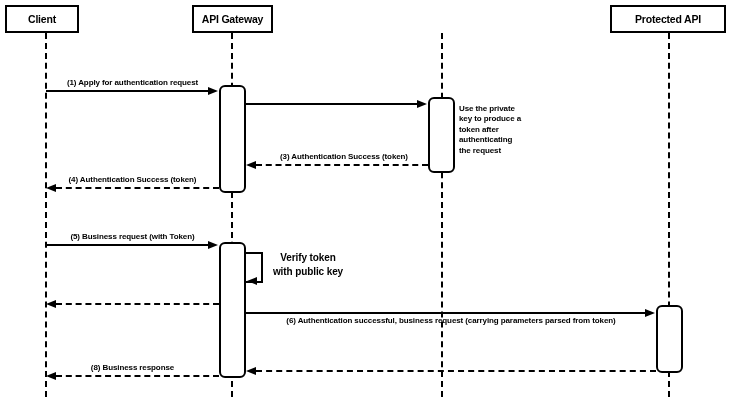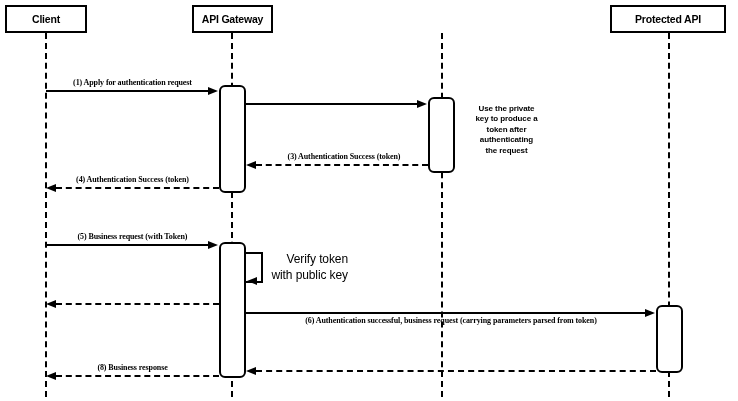--- a/index.html
+++ b/index.html
@@ -23,46 +23,46 @@
     position:absolute;width:27px;box-sizing:border-box;
     background:#fff;border:2px solid #000;border-radius:6px;z-index:2;
   }
   .line{position:absolute;height:0;border-top:2px solid #000;z-index:4;}
   .line.dashed{border-top-style:dashed;}
   .arrow{position:absolute;width:0;height:0;z-index:5;}
   .arrow.right{border-top:4px solid transparent;border-bottom:4px solid transparent;border-left:10px solid #000;}
   .arrow.left{border-top:4px solid transparent;border-bottom:4px solid transparent;border-right:10px solid #000;}
   .msg-label{
     position:absolute;font-size:8px;font-weight:bold;letter-spacing:-0.1px;
-    text-align:center;white-space:nowrap;z-index:6;font-family:Liberation Serif, serif;
+    text-align:center;white-space:nowrap;z-index:6;
   }
   .self-loop{
     position:absolute;box-sizing:border-box;z-index:4;
     border:2px solid #000;border-left:none;background:transparent;
   }
   .note{
     position:absolute;font-size:8px;font-weight:bold;line-height:1.3;
-    white-space:pre-line;text-align:center;z-index:6;letter-spacing:-0.1px;
+    white-space:pre-line;text-align:left;z-index:6;letter-spacing:-0.1px;
   }
   .self-label{
-    position:absolute;font-size:12px;font-weight:normal;line-height:1.35;
-    white-space:pre-line;text-align:right;z-index:6;letter-spacing:-0.1px;
+    position:absolute;font-size:10px;font-weight:bold;line-height:1.35;
+    white-space:pre-line;text-align:center;z-index:6;letter-spacing:-0.1px;
   }
 </style>
 </head>
 <body>
 
 <div class="canvas">
 
   <div class="lifeline" style="left:45px"></div>
   <div class="lifeline" style="left:231px"></div>
   <div class="lifeline" style="left:441px"></div>
   <div class="lifeline" style="left:668px"></div>
 
-  <div class="actor" style="left:5px;width:82px"><span>Client</span></div>
+  <div class="actor" style="left:5px;width:74px"><span>Client</span></div>
   <div class="actor" style="left:192px;width:81px"><span>API Gateway</span></div>
   <div class="actor" style="left:610px;width:116px"><span>Protected API</span></div>
 
   <div class="activation" style="left:219px;top:85px;height:108px"></div>
   <div class="activation" style="left:428px;top:97px;height:76px"></div>
   <div class="activation" style="left:219px;top:242px;height:136px"></div>
   <div class="activation" style="left:656px;top:305px;height:68px"></div>
 
   <span class="msg-label" style="left:46px;top:78px;width:173px">(1) Apply for authentication request</span>
   <div class="line" style="left:46px;top:90px;width:164px"></div>

